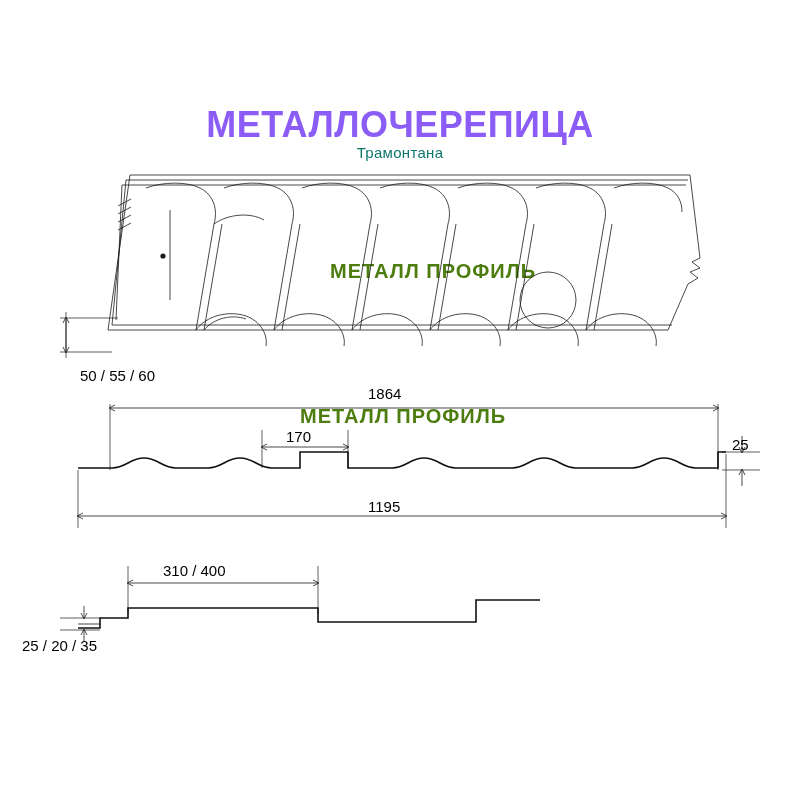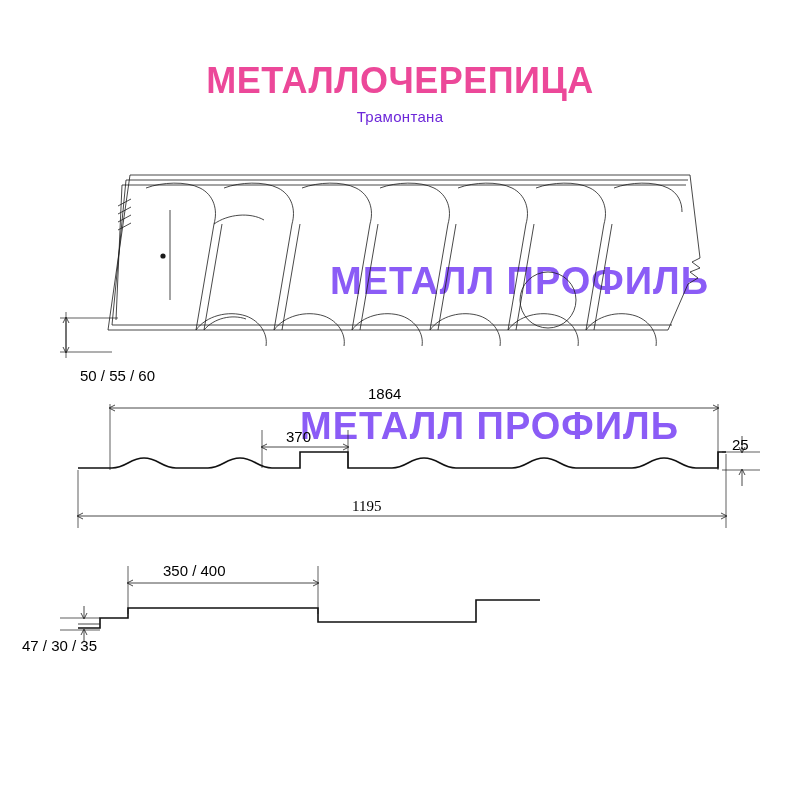--- a/index.html
+++ b/index.html
@@ -27,39 +27,39 @@
     left: 0;
     top: 62px;
     width: 800px;
     text-align: center;
     pointer-events: none;
   }
   .title-main {
     font-size: 36px;
     font-weight: bold;
     letter-spacing: 0.5px;
-    color: #ec4899;
+    color: #8b5cf6;
     line-height: 1.05;
+    margin-top: 44px;
   }
   .title-sub {
     font-size: 15px;
-    color: #6d28d9;
-    margin-top: 8px;
+    color: #0f766e;
     letter-spacing: 0.3px;
   }
   .dim-label {
     position: absolute;
     font-size: 15px;
     color: #000000;
     white-space: nowrap;
   }
   .wm {
     position: absolute;
-    color: #8b5cf6;
-    font-size: 38px;
+    color: #4d7c0f;
+    font-size: 20px;
     font-weight: bold;
     letter-spacing: 1px;
     user-select: none;
     pointer-events: none;
   }
   svg { display: block; }
   .ln-thin { fill: none; stroke: #1a1a1a; stroke-width: 0.8; }
   .ln-ext { fill: none; stroke: #1a1a1a; stroke-width: 0.7; }
   .ln-bold { fill: none; stroke: #111111; stroke-width: 1.6; }
 </style>
@@ -231,20 +231,20 @@
       <path class="ln-thin" d="M84 606 L84 618"></path>
       <path class="ln-thin" d="M84 630 L84 642"></path>
       <path class="ln-thin" d="M81 613 L84 619 L87 613"></path>
       <path class="ln-thin" d="M81 635 L84 629 L87 635"></path>
     </g>
   </svg>
 
   <div class="dim-label" style="left:80px; top:367px;">50 / 55 / 60</div>
 
   <div class="dim-label" style="left:368px; top:385px;">1864</div>
-  <div class="dim-label" style="left:286px; top:428px;">370</div>
+  <div class="dim-label" style="left:286px; top:428px;">170</div>
   <div class="dim-label" style="left:732px; top:436px;text-align:center;">25</div>
-  <div class="dim-label" style="left:352px; top:498px;font-family:Liberation Serif, serif;">1195</div>
-
-  <div class="dim-label" style="left:163px; top:562px;">350 / 400</div>
-  <div class="dim-label" style="left:22px; top:637px;">47 / 30 / 35</div>
+  <div class="dim-label" style="left:368px; top:498px;">1195</div>
+
+  <div class="dim-label" style="left:163px; top:562px;">310 / 400</div>
+  <div class="dim-label" style="left:22px; top:637px;">25 / 20 / 35</div>
 
 </div>
 
 </body></html>

